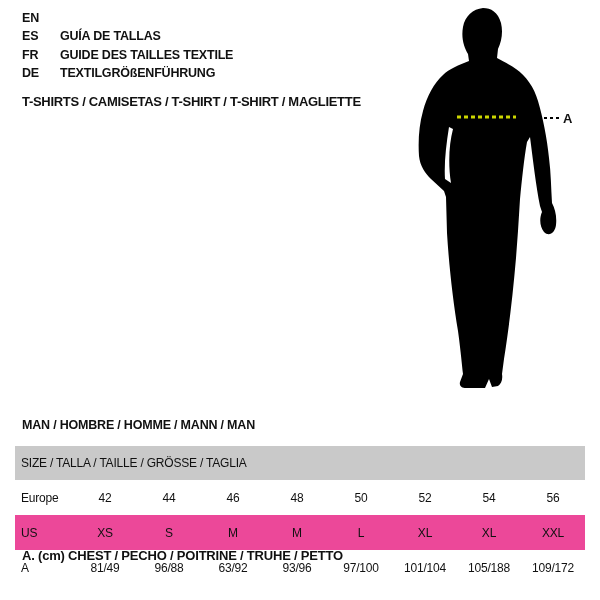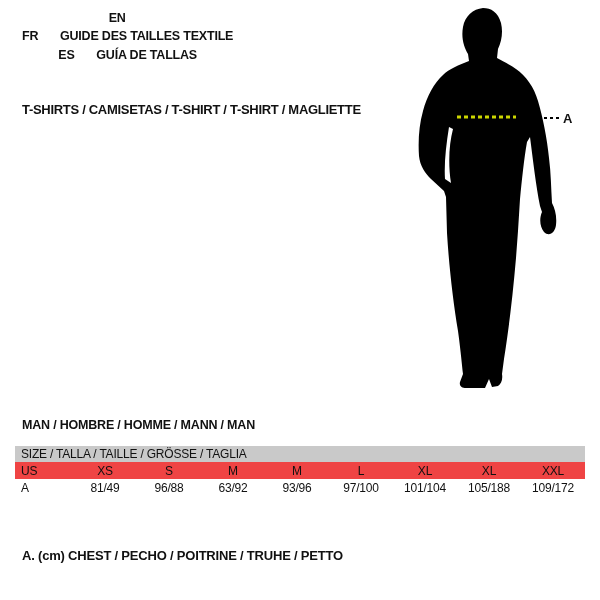--- a/index.html
+++ b/index.html
@@ -3,51 +3,55 @@
 <meta charset="utf-8">
 <style>
   html,body{margin:0;padding:0;}
   body{
     width:600px;height:600px;position:relative;background:#fff;
     font-family:"Liberation Sans","DejaVu Sans",sans-serif;
     color:#111;overflow:hidden;
   }
   
   .lang-list{position:absolute;left:22px;top:9px;}
-  .lang-row{display:flex;line-height:18.4px;font-size:12.5px;font-weight:bold;letter-spacing:-0.2px;justify-content:center;}
+  .lang-row{display:flex;line-height:18.4px;font-size:12.5px;font-weight:bold;letter-spacing:-0.2px;}
   .lang-code{width:38px;flex:0 0 38px;}
   
-  .categories{position:absolute;left:22px;top:101px;font-size:13px;font-weight:bold;line-height:18.5px;letter-spacing:-0.3px;}
+  .categories{position:absolute;left:22px;top:93px;font-size:13px;font-weight:bold;line-height:18.5px;letter-spacing:-0.3px;}
   
   .figure-wrap{position:absolute;left:400px;top:0;width:200px;height:410px;}
   
   .section-title{position:absolute;left:22px;top:418px;font-size:12.5px;font-weight:bold;letter-spacing:-0.2px;}
   
   .size-table{position:absolute;left:15px;top:446px;width:570px;border-collapse:collapse;table-layout:fixed;font-size:12px;letter-spacing:-0.2px;}
-  .size-table td{padding:0;height:17px;text-align:center;vertical-align:middle;white-space:nowrap;}
+  .size-table td{padding:9px;height:17px;text-align:center;vertical-align:middle;white-space:nowrap;}
   .size-table td.row-label{text-align:left;padding-left:6px;}
   .size-table tr.thead td{background:#c9c9c9;height:16px;}
-  .size-table tr.shaded td{background:#ef4444;}
+  .size-table tr.shaded td{background:#ec4899;}
   
   .footnote{position:absolute;left:22px;top:548px;font-size:13px;font-weight:bold;letter-spacing:-0.2px;}
 </style>
 </head>
 <body>
 
 <div class="lang-list">
   <div class="lang-row">
     <span class="lang-code">EN</span>
   </div>
   <div class="lang-row">
+    <span class="lang-code">ES</span>
+    <span class="lang-text">GUÍA DE TALLAS</span>
+  </div>
+  <div class="lang-row">
     <span class="lang-code">FR</span>
     <span class="lang-text">GUIDE DES TAILLES TEXTILE</span>
   </div>
   <div class="lang-row">
-    <span class="lang-code">ES</span>
-    <span class="lang-text">GUÍA DE TALLAS</span>
+    <span class="lang-code">DE</span>
+    <span class="lang-text">TEXTILGRÖßENFÜHRUNG</span>
   </div>
 </div>
 
 <div class="categories">
   <div>T-SHIRTS / CAMISETAS / T-SHIRT / T-SHIRT / MAGLIETTE</div>
 </div>
 
 <div class="figure-wrap">
   <svg width="200" height="410" viewBox="0 0 200 410" xmlns="http://www.w3.org/2000/svg">
     <path fill="#000000" fill-rule="evenodd" d="
@@ -112,20 +116,31 @@
       <col>
       <col>
       <col>
       <col>
       <col>
   </colgroup>
   <tbody>
       <tr class="thead">
     <td class="row-label" colspan="9">SIZE / TALLA / TAILLE / GRÖSSE / TAGLIA</td>
   </tr>
+  <tr>
+    <td class="row-label">Europe</td>
+    <td>42</td>
+    <td>44</td>
+    <td>46</td>
+    <td>48</td>
+    <td>50</td>
+    <td>52</td>
+    <td>54</td>
+    <td>56</td>
+  </tr>
   <tr class="shaded">
     <td class="row-label">US</td>
     <td>XS</td>
     <td>S</td>
     <td>M</td>
     <td>M</td>
     <td>L</td>
     <td>XL</td>
     <td>XL</td>
     <td>XXL</td>

